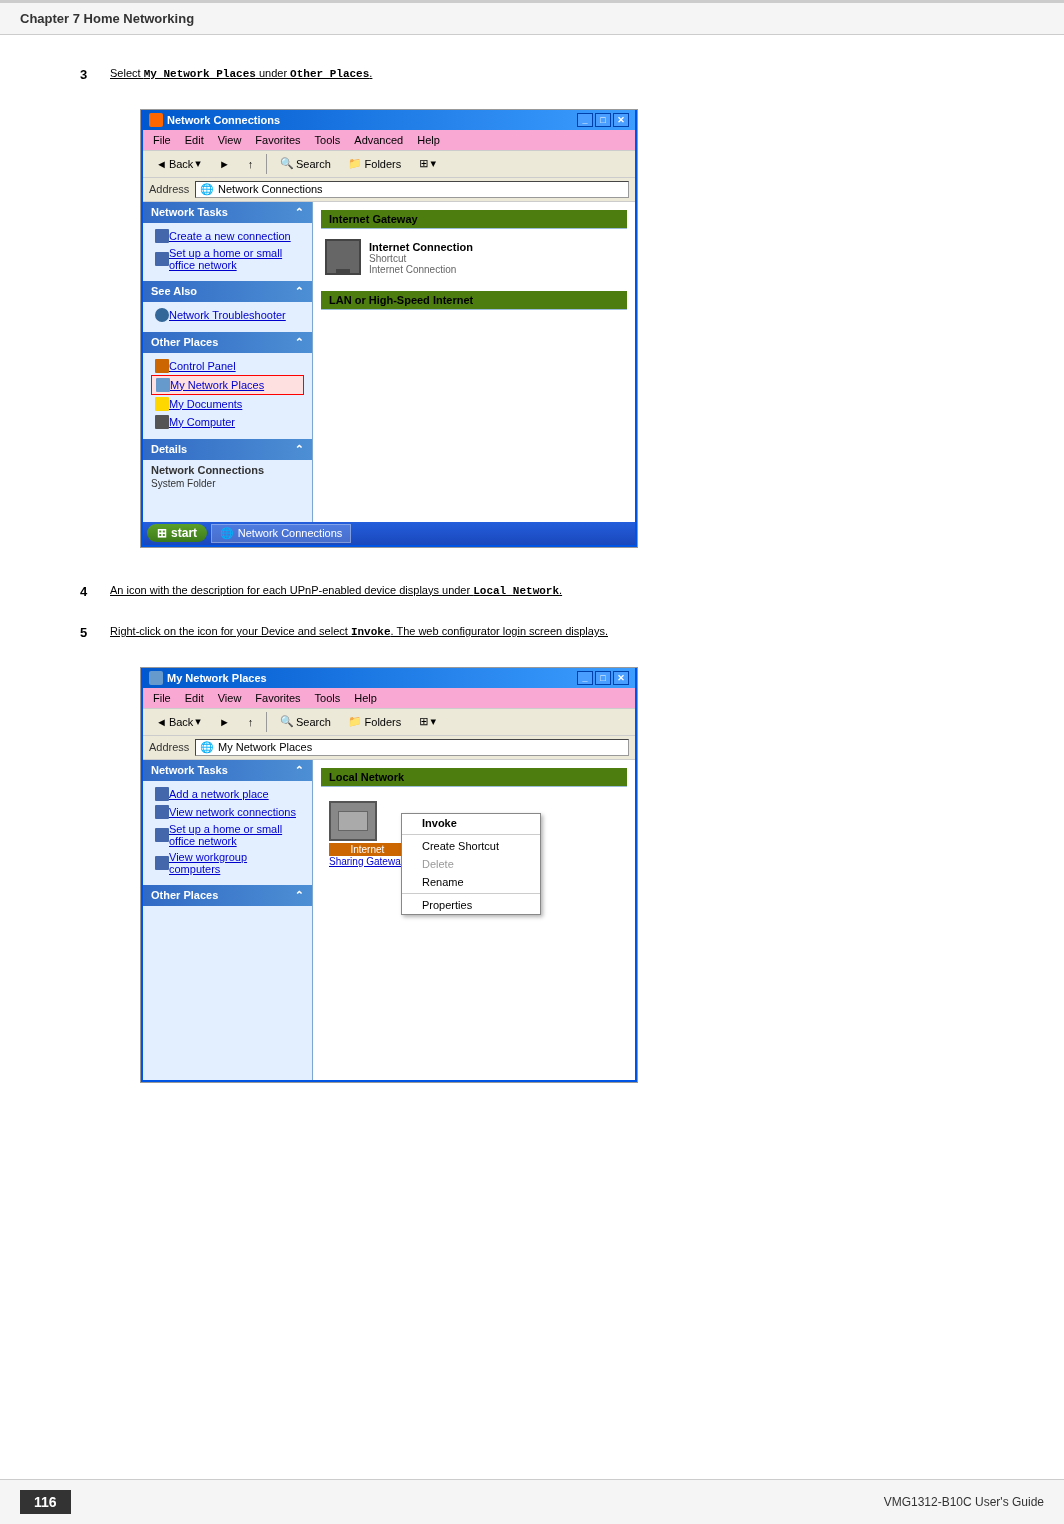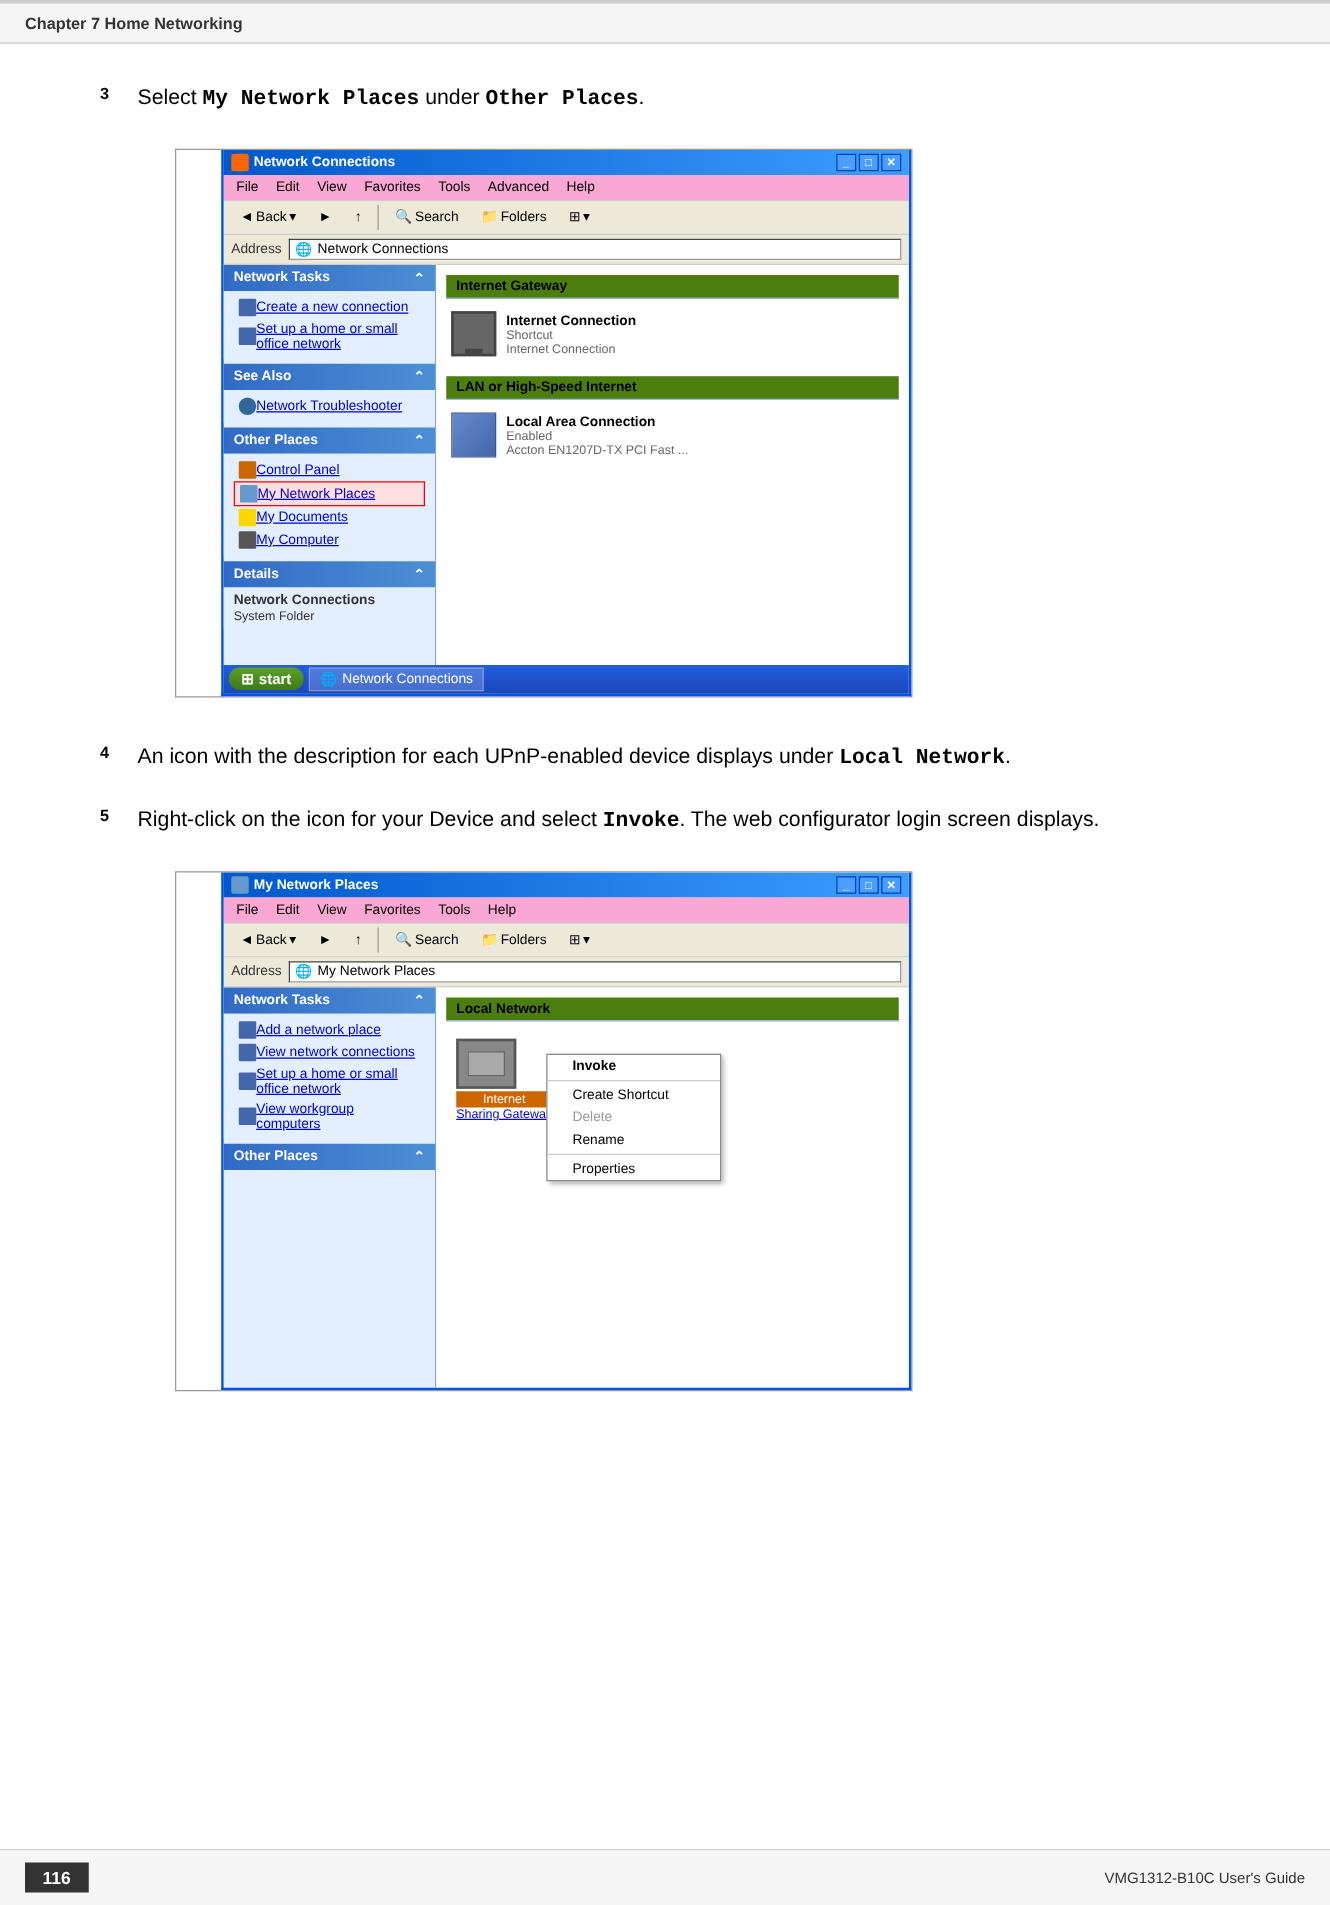--- a/index.html
+++ b/index.html
@@ -49,46 +49,46 @@
     }
 
     .step-number {
       font-weight: bold;
       font-size: 13px;
       min-width: 30px;
       margin-top: 2px;
     }
 
     .step-text {
-      font-size: 17px;
+      font-size: 11px;
       line-height: 1.5;
       flex: 1;
+      text-decoration: underline;
     }
 
     .step-text code, .step-text b {
       font-family: 'Courier New', monospace;
       font-weight: bold;
     }
 
     .screenshot-wrapper {
       margin: 10px 0 10px 30px;
       border: 1px solid #999;
       display: inline-block;
       background: #fff;
     }
 
     
     .win-window {
-      width: 552px;
+      width: 496px;
       font-family: Tahoma, Arial, sans-serif;
       font-size: 11px;
       background: #ece9d8;
       border: 2px solid #0054e3;
       border-top: none;
-      margin-left: 36px;
     }
 
     .win-titlebar {
       background: linear-gradient(to right, #0058cc, #3d9eff);
       color: white;
       padding: 3px 6px;
       font-size: 11px;
       font-weight: bold;
       display: flex;
       align-items: center;
@@ -529,28 +529,20 @@
                   <div style="position:absolute;bottom:0;left:50%;transform:translateX(-50%);width:14px;height:4px;background:#444;"></div>
                 </div>
                 <div class="conn-details">
                   <div class="conn-name">Internet Connection</div>
                   <div class="conn-status">Shortcut</div>
                   <div class="conn-status">Internet Connection</div>
                 </div>
               </div>
 
               <div class="win-section-header">LAN or High-Speed Internet</div>
-              <div class="win-connection-item">
-                <div class="conn-icon network" style="width:36px;height:36px;background:linear-gradient(135deg,#668acc,#4466aa);border:1px solid #335599;"></div>
-                <div class="conn-details">
-                  <div class="conn-name">Local Area Connection</div>
-                  <div class="conn-status">Enabled</div>
-                  <div class="conn-status">Accton EN1207D-TX PCI Fast ...</div>
-                </div>
-              </div>
 
             </div>
           </div>
 
           <div class="win-taskbar">
             <button class="win-start-btn">
               <span>⊞</span>
               <span>start</span>
             </button>
             <div class="win-taskbar-item">

